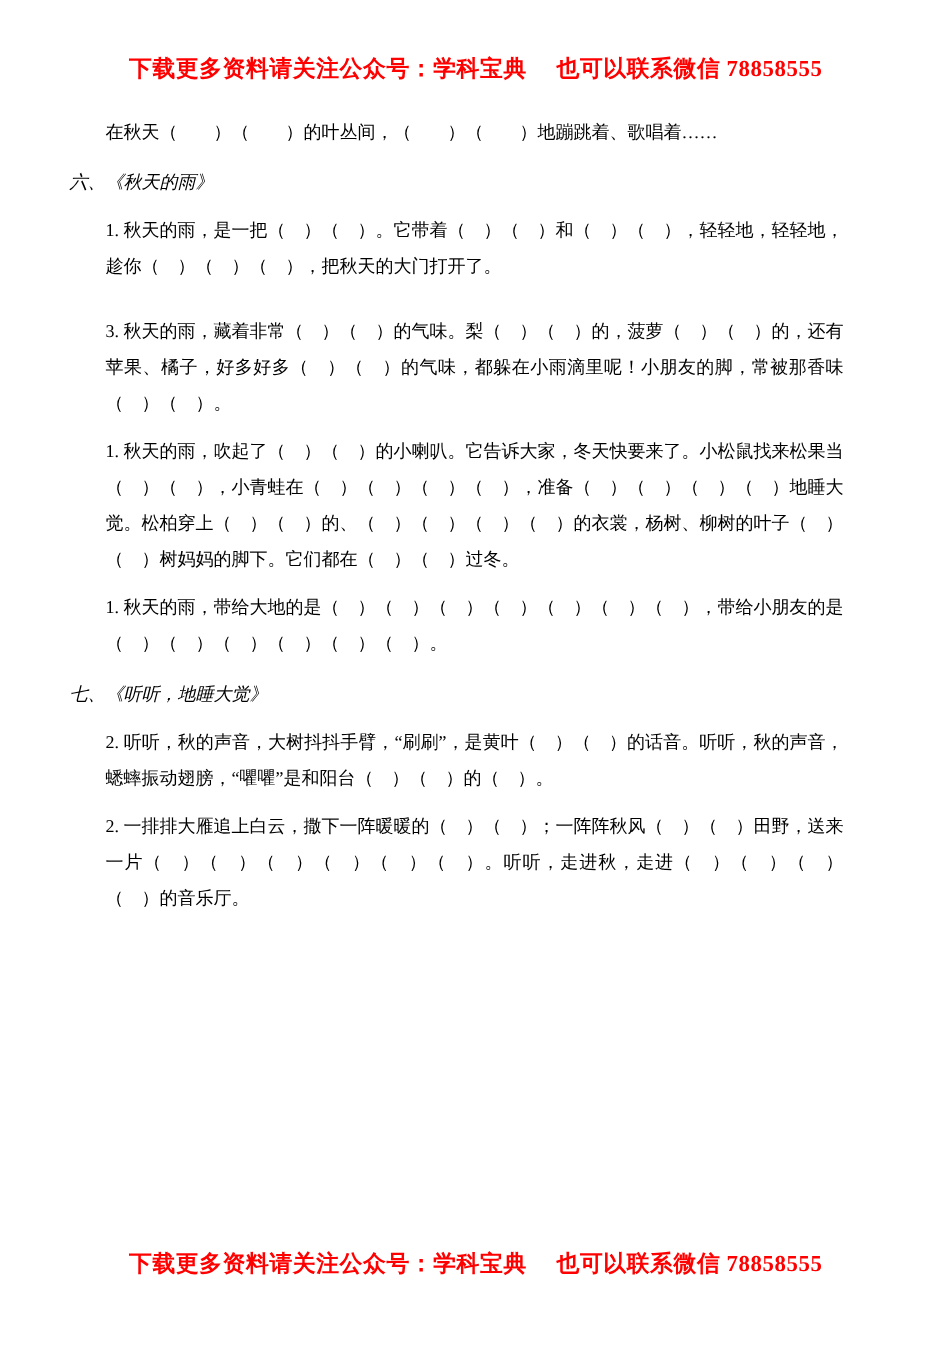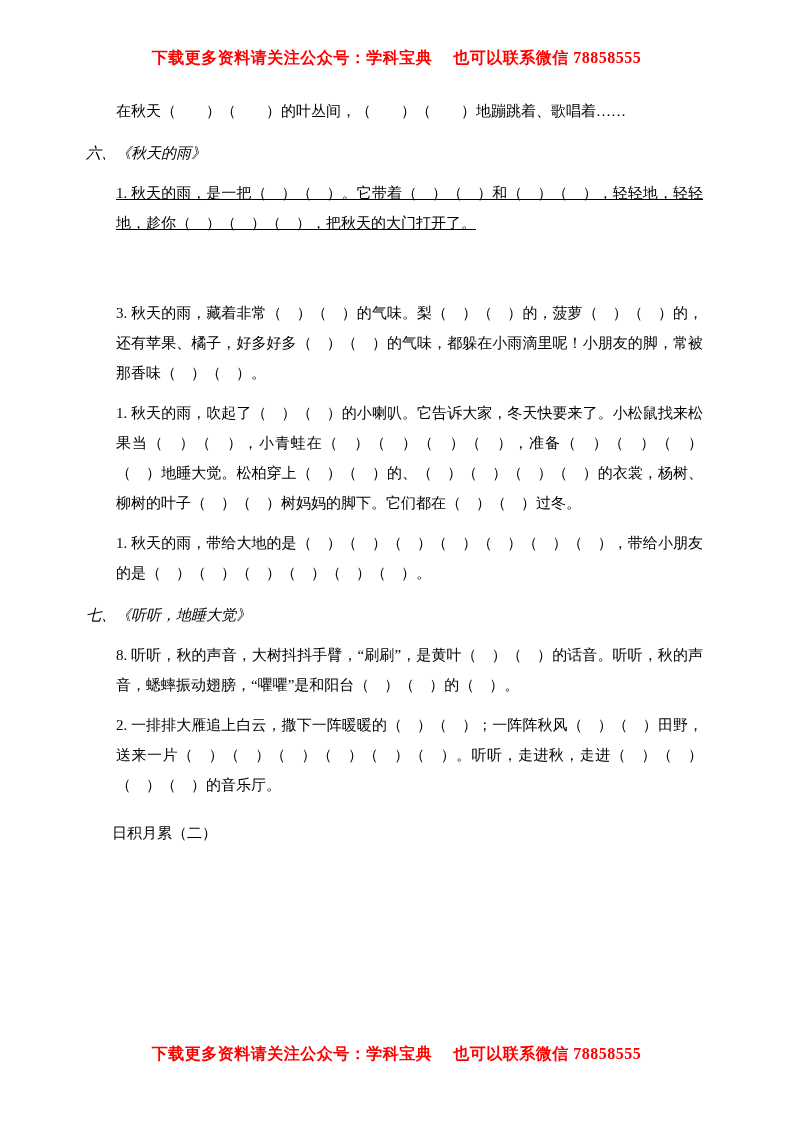--- a/index.html
+++ b/index.html
@@ -16,48 +16,48 @@
     font-family: "Liberation Serif", "DejaVu Serif", serif;
     color: #000000;
     overflow: hidden;
   }
   .note {
     position: absolute;
     left: 0;
     right: 0;
     text-align: center;
     color: #ff0000;
-    font-size: 16px;
+    font-size: 19px;
     font-weight: 700;
     letter-spacing: 0.5px;
     line-height: 20px;
   }
   .header-note { top: 48px; }
   .footer-note { bottom: 58px; }
   .content {
     position: absolute;
     top: 96px;
-    left: 86px;
+    left: 58px;
     right: 90px;
     font-size: 15px;
     line-height: 2.0;
     text-align: justify;
     text-justify: inter-ideograph;
   }
   .para {
     margin: 0 0 10px 0;
     padding-left: 30px;
   }
   .heading {
     margin: 12px 0 10px 0;
     padding-left: 0;
     font-weight: 400;
     font-style: italic;
   }
-  .gap-after { margin-bottom: 60px; text-decoration: underline; }
+  .gap-after { margin-bottom: 24px; }
   .closing {
     margin-top: 18px;
     padding-left: 26px;
     text-align: left;
   }
 </style>
 </head>
 <body>
 
 <div class="page">
@@ -74,23 +74,22 @@
 
 
     <p class="para">3. 秋天的雨，藏着非常（　）（　）的气味。梨（　）（　）的，菠萝（　）（　）的，还有苹果、橘子，好多好多（　）（　）的气味，都躲在小雨滴里呢！小朋友的脚，常被那香味（　）（　）。</p>
 
     <p class="para">1. 秋天的雨，吹起了（　）（　）的小喇叭。它告诉大家，冬天快要来了。小松鼠找来松果当（　）（　），小青蛙在（　）（　）（　）（　），准备（　）（　）（　）（　）地睡大觉。松柏穿上（　）（　）的、（　）（　）（　）（　）的衣裳，杨树、柳树的叶子（　）（　）树妈妈的脚下。它们都在（　）（　）过冬。</p>
 
     <p class="para">1. 秋天的雨，带给大地的是（　）（　）（　）（　）（　）（　）（　），带给小朋友的是（　）（　）（　）（　）（　）（　）。</p>
 
     <div class="heading">七、《听听，地睡大觉》</div>
 
-    <p class="para">8. 听听，秋的声音，大树抖抖手臂，“刷刷”，是黄叶（　）（　）的话音。听听，秋的声音，蟋蟀振动翅膀，“㘗㘗”是和阳台（　）（　）的（　）。</p>
+    <p class="para">2. 听听，秋的声音，大树抖抖手臂，“刷刷”，是黄叶（　）（　）的话音。听听，秋的声音，蟋蟀振动翅膀，“㘗㘗”是和阳台（　）（　）的（　）。</p>
 
     <p class="para">2. 一排排大雁追上白云，撒下一阵暖暖的（　）（　）；一阵阵秋风（　）（　）田野，送来一片（　）（　）（　）（　）（　）（　）。听听，走进秋，走进（　）（　）（　）（　）的音乐厅。</p>
 
-    <div class="closing">日积月累（二）</div>
 
   </div>
 
   <div class="note footer-note">下载更多资料请关注公众号：学科宝典　 也可以联系微信 78858555</div>
 
 </div>
 
 </body></html>

